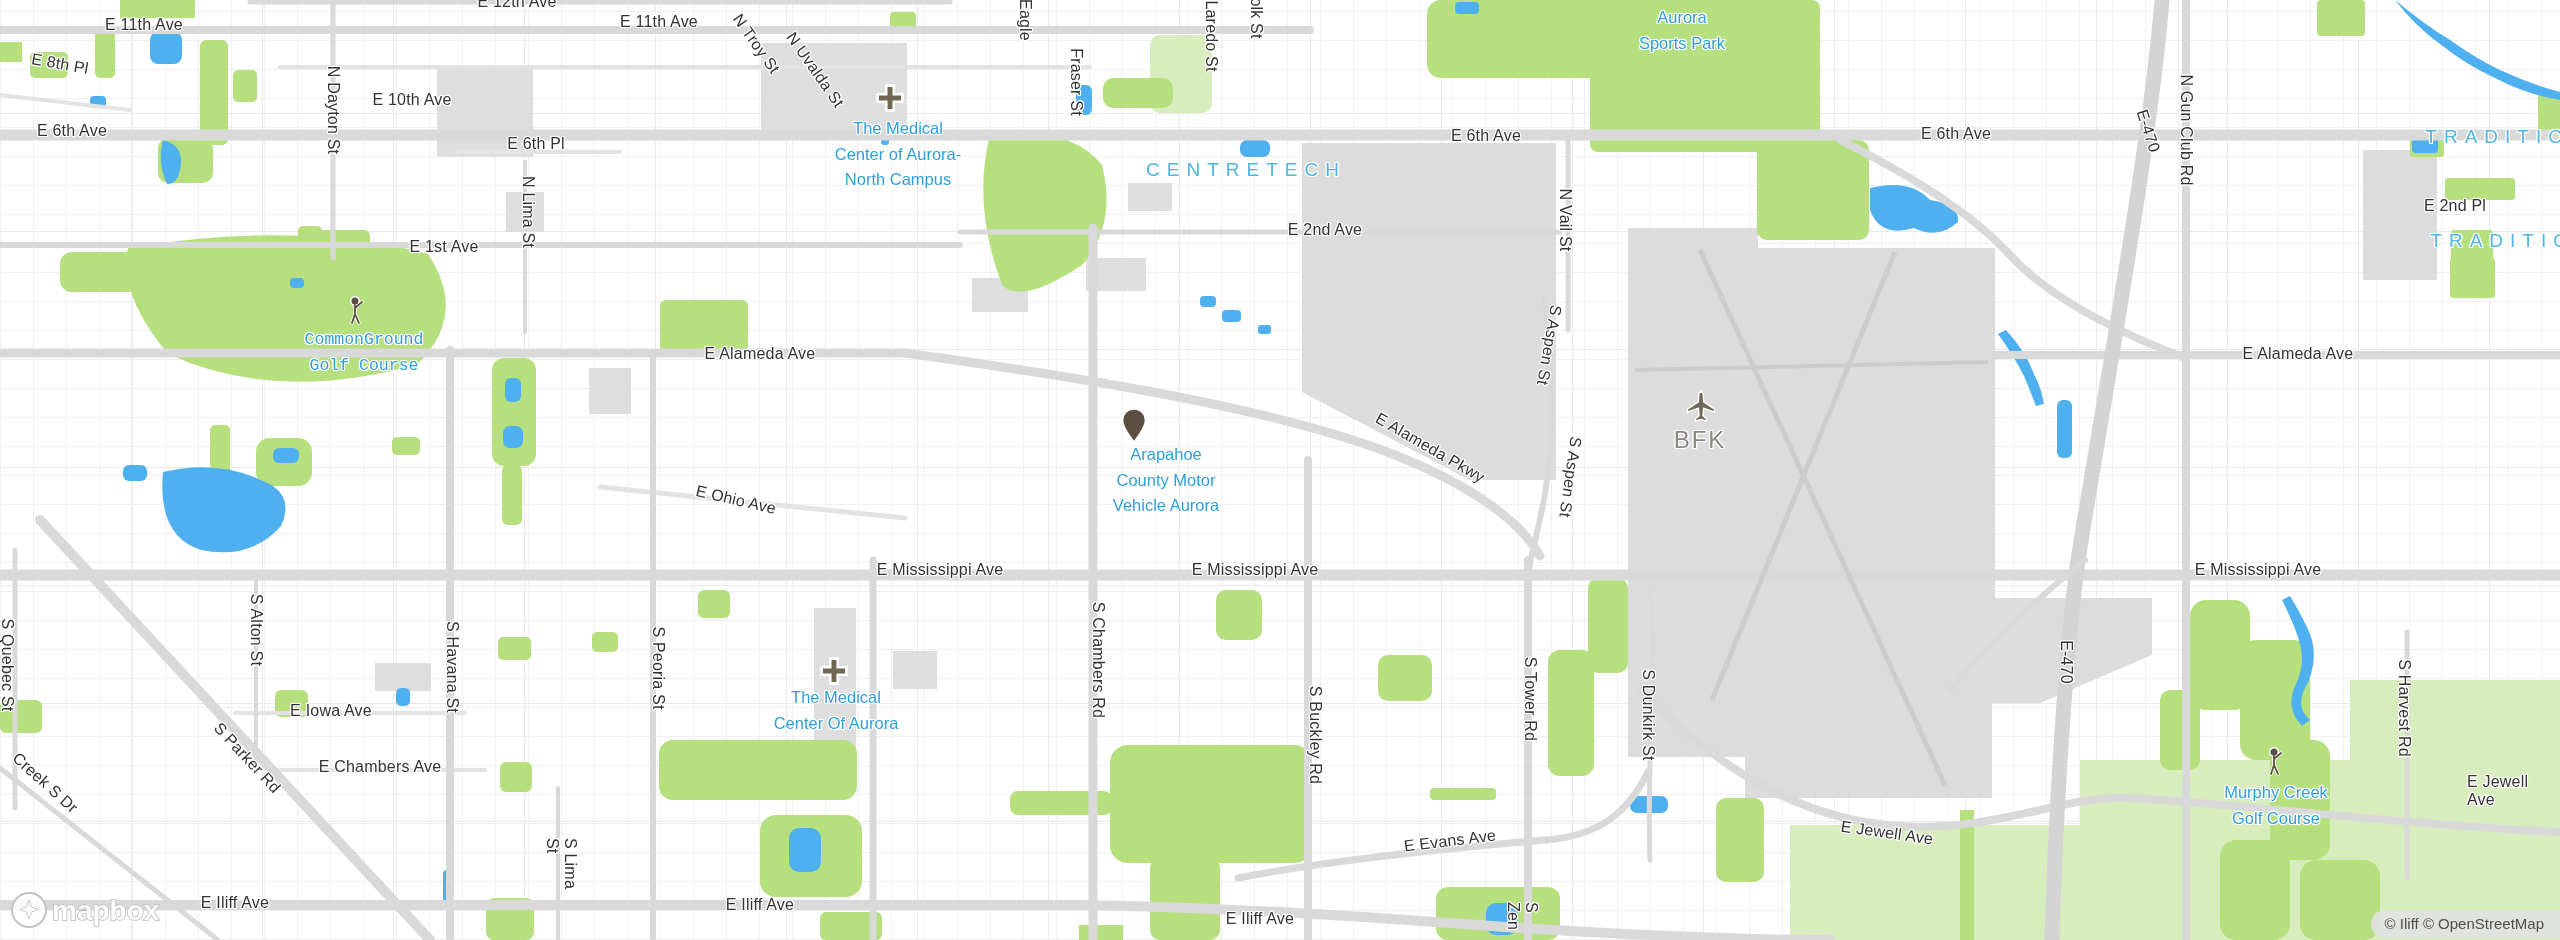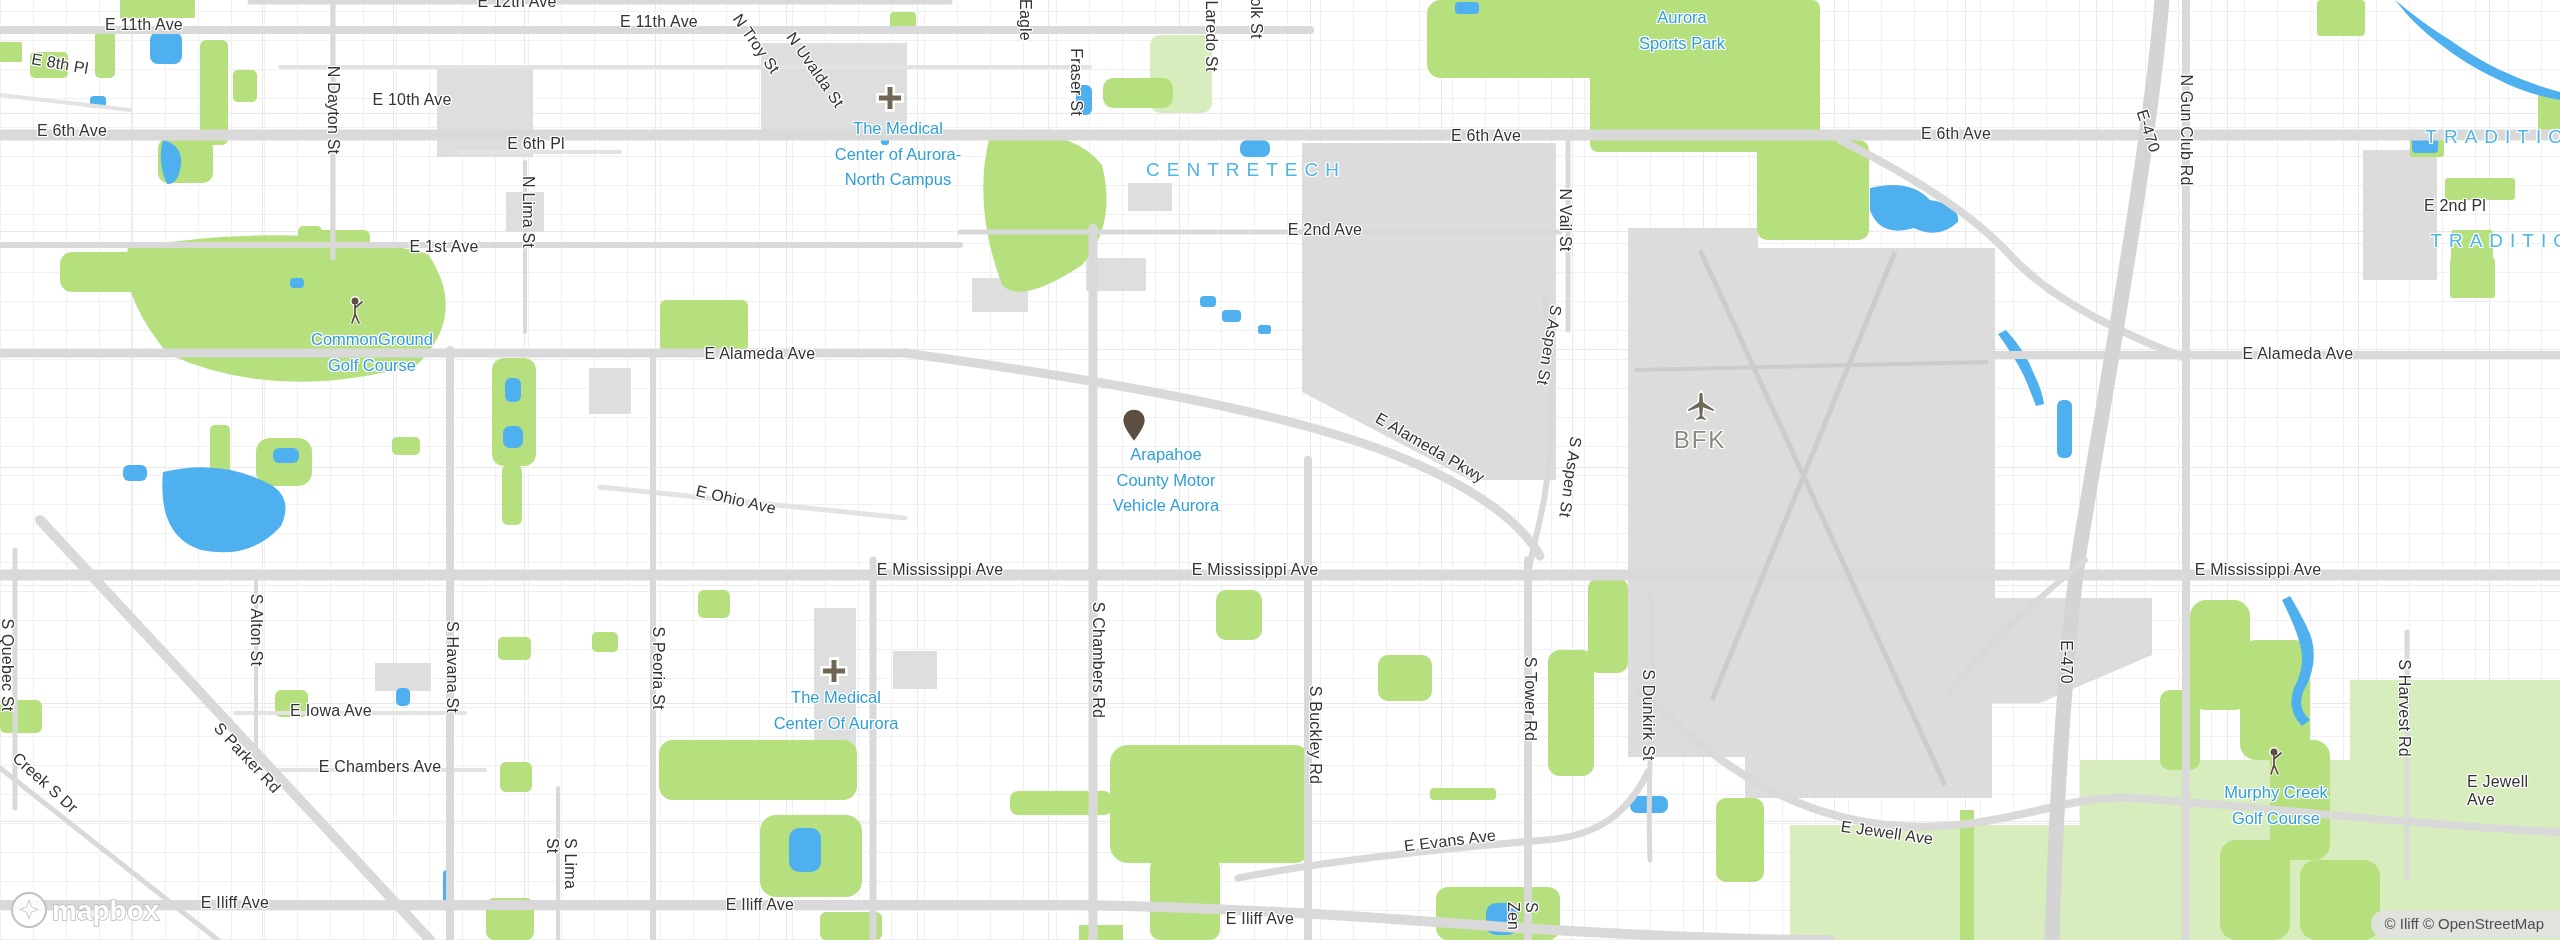--- a/index.html
+++ b/index.html
@@ -253,21 +253,21 @@
       <div class="lbl road v" style="left: 2066px; top: 662px; transform: translate(-50%, -50%);">E-470</div>
       <div class="lbl road v" style="left: 1522px; top: 916px; transform: translate(-50%, -50%);">S Zen</div>
       <div class="lbl poi" style="left: 898px; top: 154px; transform: translate(-50%, -50%);">The Medical
 Center of Aurora-
 North Campus</div>
       <div class="lbl poi" style="left: 836px; top: 711px; transform: translate(-50%, -50%);">The Medical
 Center Of Aurora</div>
       <div class="lbl poi" style="left: 1134px; top: 480px; transform: translate(-50%, -50%); margin-left: 32px;">Arapahoe
 County Motor
 Vehicle Aurora</div>
-      <div class="lbl poi" style="left: 372px; top: 353px; transform: translate(-50%, -50%);">CommonGround
+      <div class="lbl poi" style="left: 364px; top: 353px; transform: translate(-50%, -50%); font-family: Liberation Mono, monospace;">CommonGround
 Golf Course</div>
       <div class="lbl poi" style="left: 2276px; top: 806px; transform: translate(-50%, -50%);">Murphy Creek
 Golf Course</div>
       <div class="lbl poi" style="left: 1682px; top: 31px; transform: translate(-50%, -50%);">Aurora
 Sports Park</div>
       <div class="lbl area" style="left: 1246px; top: 170px; transform: translate(-50%, -50%);">CENTRETECH</div>
       <div class="lbl area" style="left: 2508px; top: 137px; transform: translate(-50%, -50%);">TRADITION</div>
       <div class="lbl area" style="left: 2513px; top: 241px; transform: translate(-50%, -50%);">TRADITION</div>
       <div class="lbl code" style="left: 1700px; top: 440px; transform: translate(-50%, -50%);">BFK</div>
     </div>

